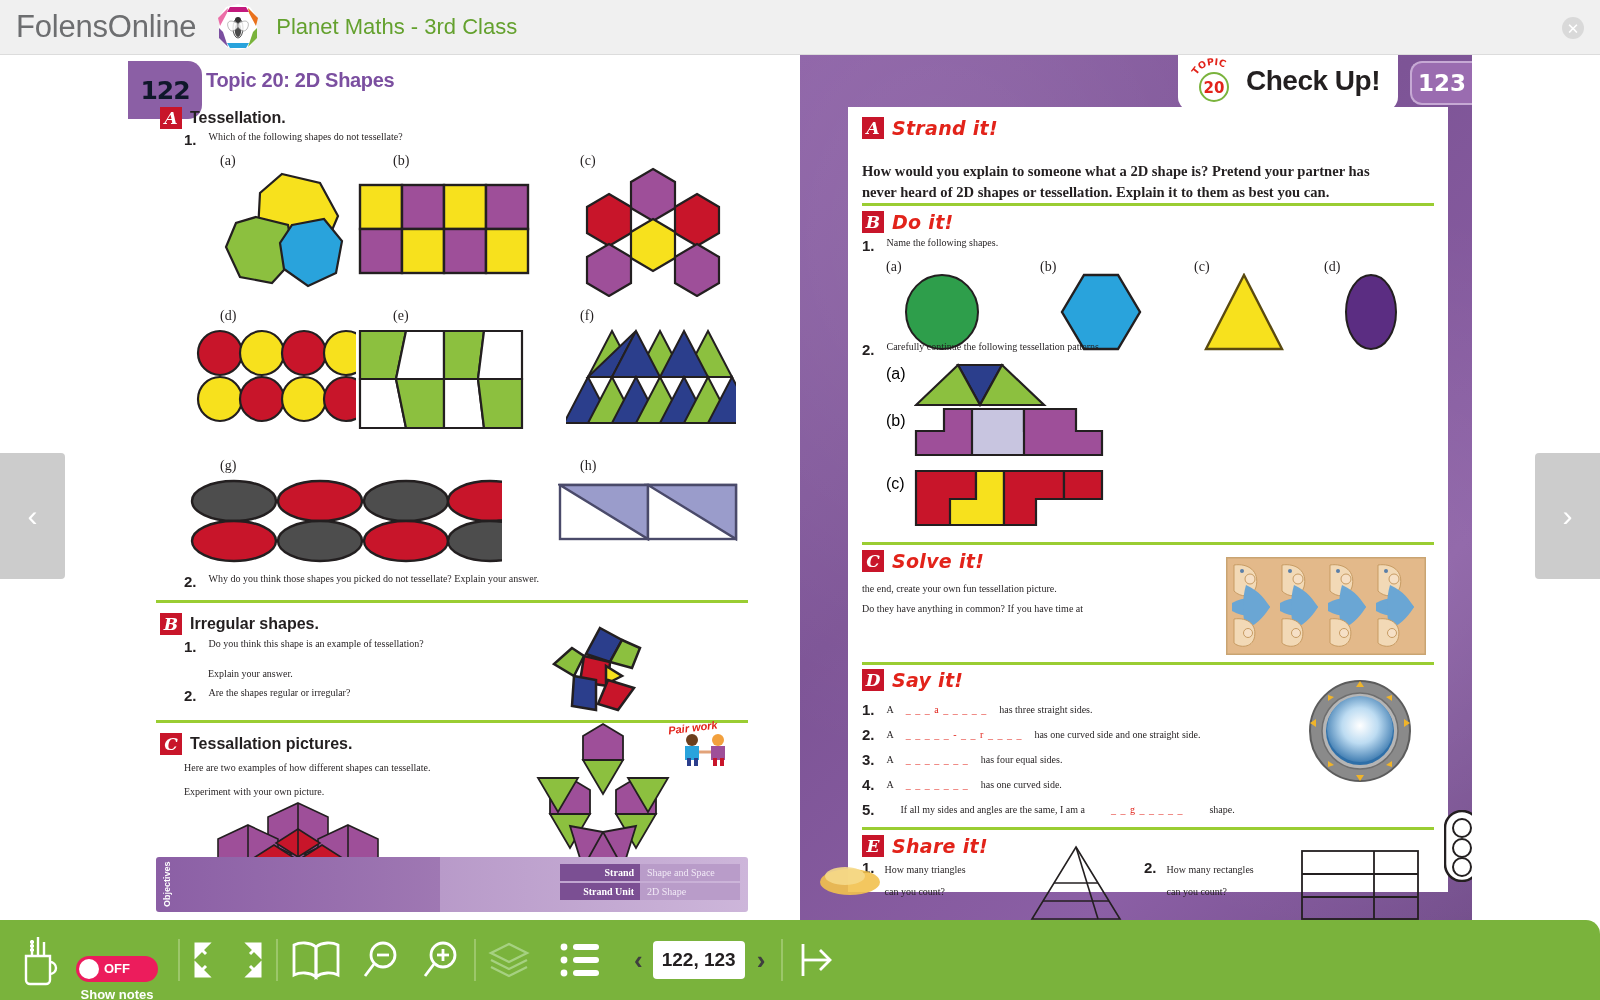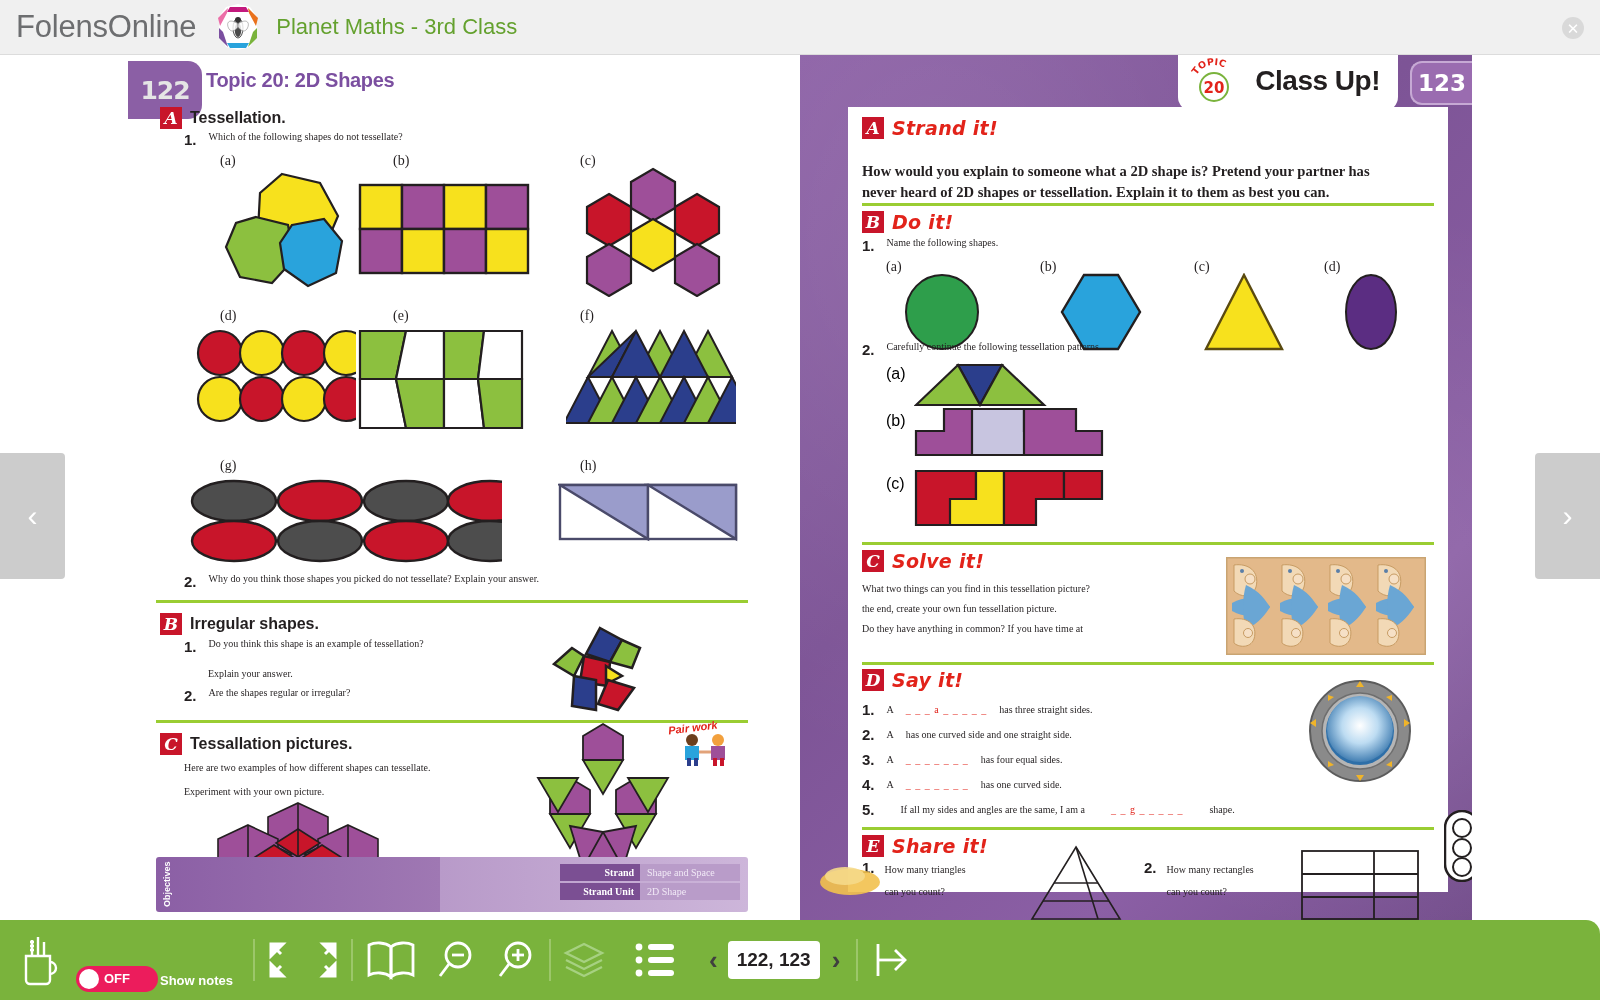--- a/index.html
+++ b/index.html
@@ -56,21 +56,21 @@
     background-image:
       radial-gradient(ellipse at 20% 20%, rgba(255,255,255,.10), transparent 55%),
       radial-gradient(ellipse at 85% 60%, rgba(255,255,255,.09), transparent 50%),
       linear-gradient(135deg,#8b5fa5 0%, #7d5496 40%, #8b5fa5 75%, #75508d 100%);
   }
 
   
   #pagetab-122 {
     position:absolute; left:0; top:6px; width:74px; height:58px;
     background:#8b5fa5; border-radius:0 14px 14px 0;
-    color:#e5e5e5; font-size:25px; font-weight:700;
+    color:#0f172a; font-size:25px; font-weight:700;
     display:flex; align-items:center; justify-content:center;
     font-family:"DejaVu Sans", sans-serif; letter-spacing:-1px;
   }
   #topic-title {
     position:absolute; left:78px; top:14px;
     color:#7b4fa0; font-size:20px; font-weight:700; letter-spacing:-.3px;
   }
   .sec-badge {
     width:22px; height:22px; background:#c8152a; color:#ffffff;
     font-size:17px; font-weight:700; font-style:italic;
@@ -468,21 +468,21 @@
 
       <div id="checkup-tab">
         <svg id="topic-stamp" viewBox="0 0 48 48">
           <circle cx="24" cy="30" r="14" fill="#ffffff" stroke="#7ab33c" stroke-width="2"></circle>
           <text x="24" y="36" font-size="15" font-weight="700" fill="#e2231a" text-anchor="middle" font-family="DejaVu Sans, sans-serif">20</text>
           <path id="tparc" d="M4,28 A20,20 0 0 1 44,28" fill="none"></path>
           <text font-size="9.5" font-weight="700" fill="#e2231a" font-family="DejaVu Sans, sans-serif">
             <textPath href="#tparc" startOffset="16%">TOPIC</textPath>
           </text>
         </svg>
-        <div id="checkup-text">Class Up!</div>
+        <div id="checkup-text">Check Up!</div>
       </div>
 
       <div id="rp-purple-strip"></div>
       <div id="rp-white">
 
         <div class="rp-sec sec-head" style="top:10px;">
           <span class="sec-badge">A</span>
           <span class="sec-title-red">Strand it!</span>
         </div>
         <div class="rp-sec" style="top:54px; width:560px;">
@@ -552,21 +552,20 @@
           </g>
         </svg>
 
         <div class="rule-g" style="top:435px;"></div>
 
         <div class="rp-sec sec-head" style="top:443px;">
           <span class="sec-badge">C</span>
           <span class="sec-title-red">Solve it!</span>
         </div>
         <div class="rp-sec" style="top:472px; width:360px;">
-          <div class="qtext" style="line-height:20px;">What two things can you find in this tessellation picture?</div>
           <div class="qtext" style="line-height:20px;">the end, create your own fun tessellation picture.</div>
           <div class="qtext" style="line-height:20px;">Do they have anything in common? If you have time at</div>
         </div>
         <svg class="rp-sec" style="top:450px;left:378px;" width="200" height="98" viewBox="0 0 200 98">
           <rect x="0" y="0" width="200" height="98" fill="#e3b98a" stroke="#c9a472" stroke-width="3"></rect>
           <g>
             <g transform="translate(0,0)">
               <path d="M8,8 C22,6 34,14 30,30 C26,42 14,40 8,34 Z" fill="#f2d9b6" stroke="#c79b63" stroke-width="1"></path>
               <circle cx="24" cy="22" r="5" fill="#f6e0c6" stroke="#c79b63" stroke-width="1"></circle>
               <circle cx="16" cy="14" r="2" fill="#5a7fa8"></circle>
@@ -615,20 +614,21 @@
         <div class="rp-sec" style="top:590px; width:480px;">
           <div style="display:flex;gap:12px;line-height:25px;">
             <span class="qnum">1.</span>
             <span class="qtext">A </span>
             <span class="qtext blank">_ _ _ a _ _ _ _ _</span>
             <span class="qtext"> has three straight sides.</span>
           </div>
           <div style="display:flex;gap:12px;line-height:25px;">
             <span class="qnum">2.</span>
             <span class="qtext">A </span>
+            <span class="qtext blank">_ _ _ _ _ - _ _ r _ _ _ _</span>
             <span class="qtext"> has one curved side and one straight side.</span>
           </div>
           <div style="display:flex;gap:12px;line-height:25px;">
             <span class="qnum">3.</span>
             <span class="qtext">A </span>
             <span class="qtext blank">_ _ _ _ _ _ _</span>
             <span class="qtext"> has four equal sides.</span>
           </div>
           <div style="display:flex;gap:12px;line-height:25px;">
             <span class="qnum">4.</span>
@@ -730,21 +730,21 @@
         <path d="M8,22 L8,46 a4,4 0 0 0 4,4 L28,50 a4,4 0 0 0 4,-4 L32,22 Z"></path>
         <path d="M32,28 a6,6 0 0 1 0,12"></path>
         <line x1="14" y1="22" x2="14" y2="6"></line>
           <line x1="20" y1="22" x2="20" y2="3"></line>
         <line x1="26" y1="22" x2="26" y2="8"></line>
         <path d="M12,8 L16,8 M12,12 L16,12 M12,16 L16,16"></path>
       </g>
     </svg>
   </div>
 
-  <div class="tb-item" style="margin-left:14px; flex-direction:row; gap:2px;margin-top:37px;">
+  <div class="tb-item" style="margin-left:14px; flex-direction:column; gap:2px;margin-top:37px;">
     <div id="notes-toggle">
       <div id="notes-knob"></div>
       <span>OFF</span>
     </div>
     <div id="notes-label">Show notes</div>
   </div>
 
   <div class="tb-sep" style="margin-left:20px;"></div>
 
   <div class="tb-item">

